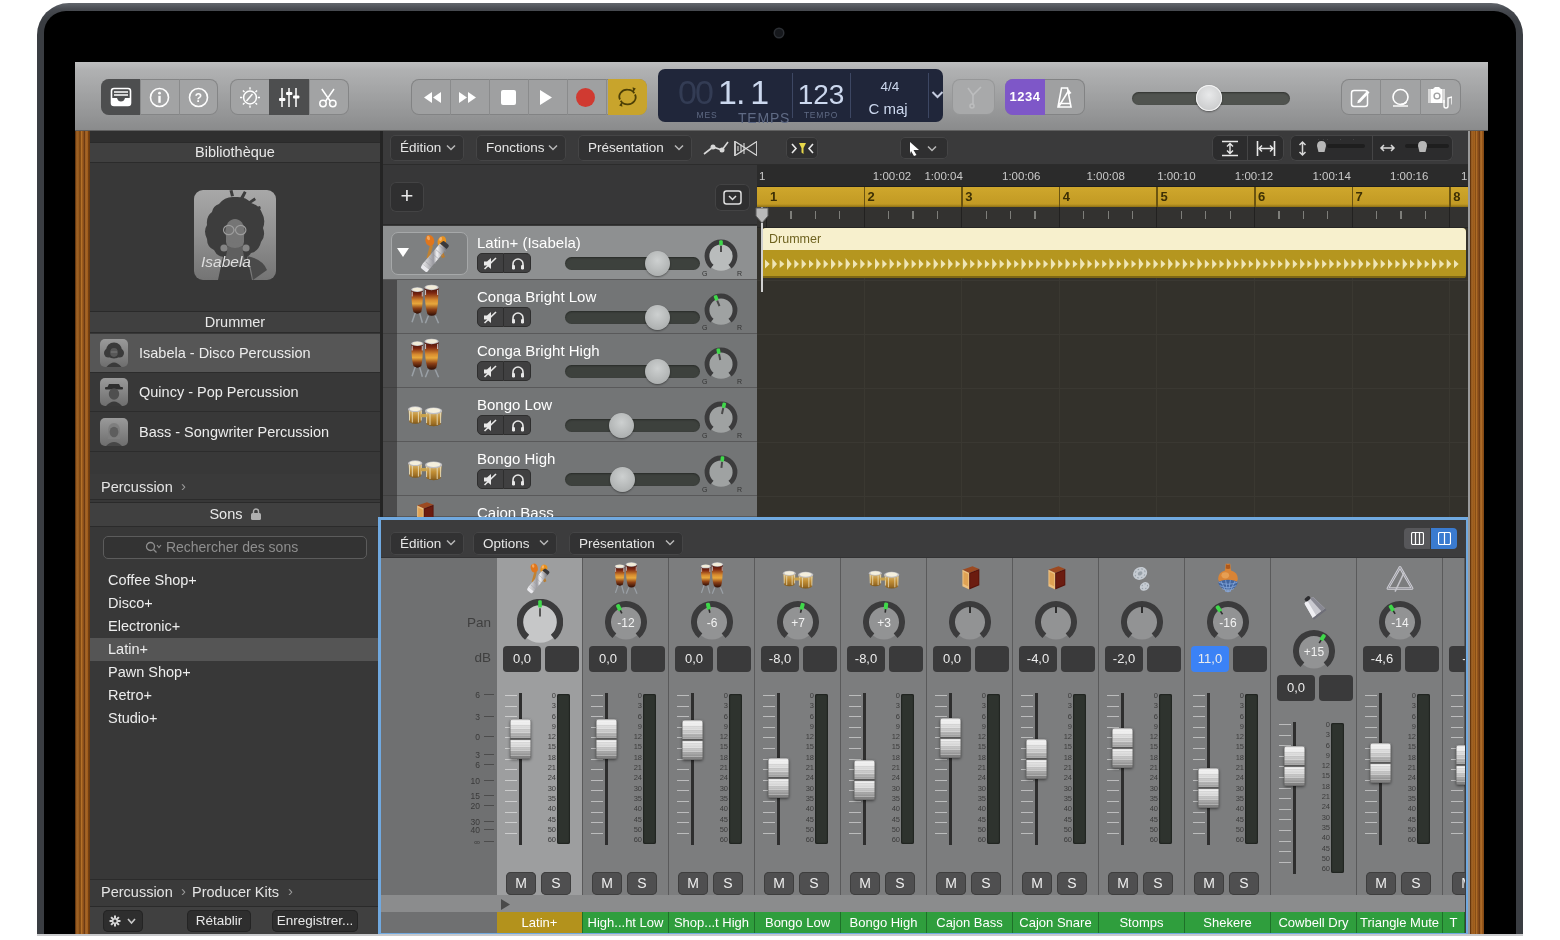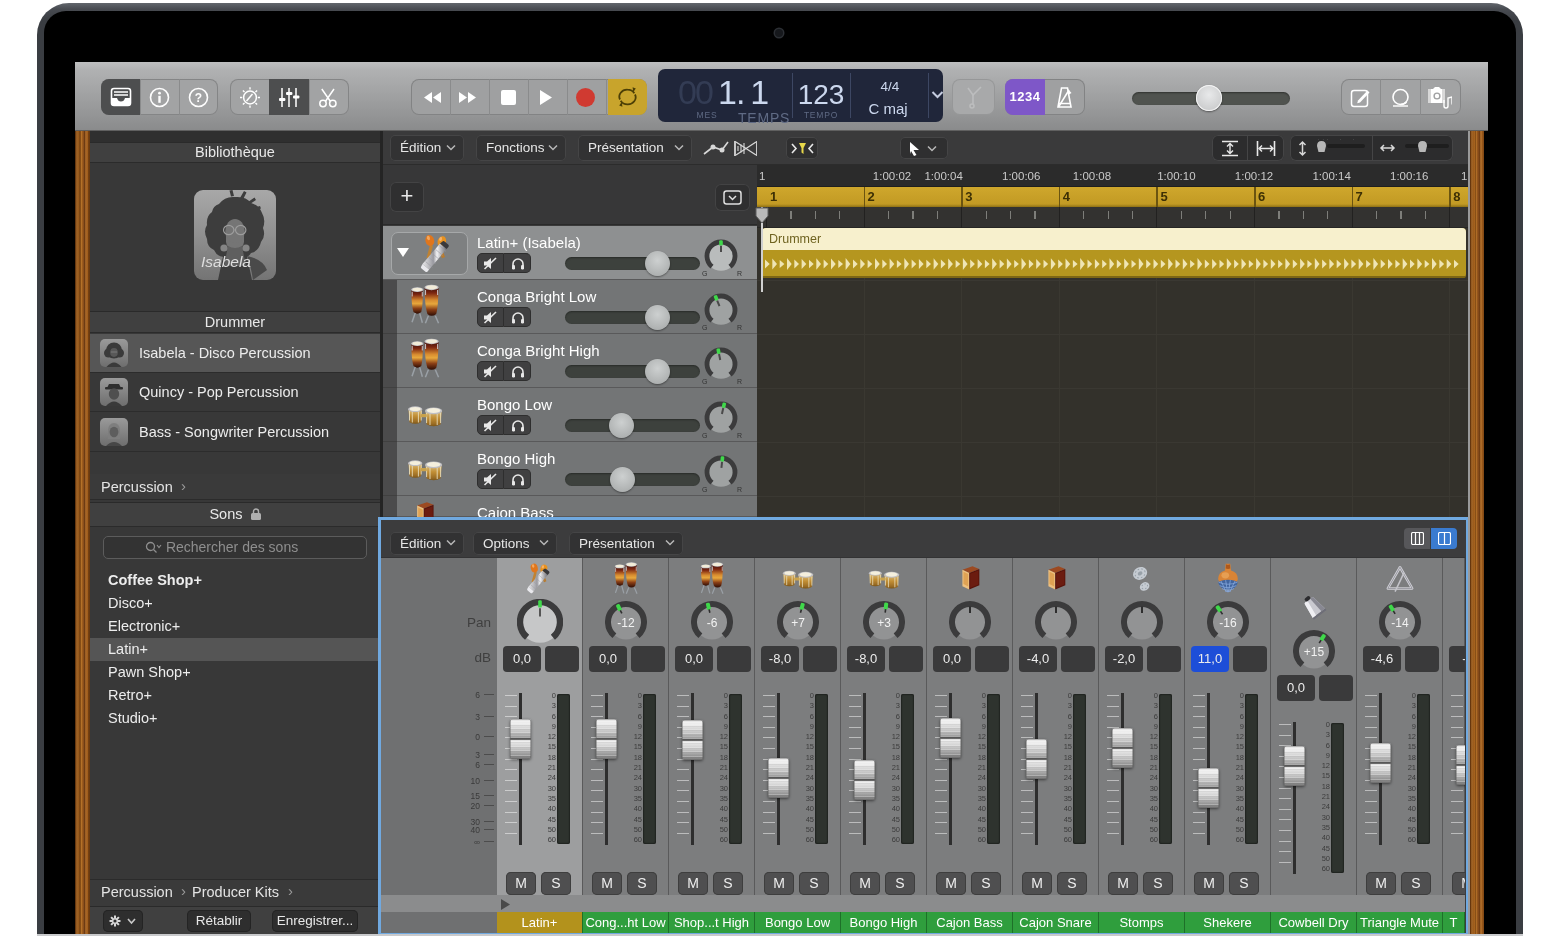--- a/index.html
+++ b/index.html
@@ -384,21 +384,21 @@
     <div style="left:15px;top:443px;width:290px;height:19px;font-size:14.5px;color:#e8e8e8;text-align:center;line-height:19px;">Sons&nbsp;&nbsp;<svg width="10" height="12" viewBox="0 0 10 12" style="display:inline;vertical-align:-1px">
         <rect y="5" width="10" height="7" rx="1.5" fill="#b0b0b0"></rect>
         <path d="M2.5 5 v-1.5 a2.5 2.5 0 0 1 5 0 V5" fill="none" stroke="#b0b0b0" stroke-width="1.4"></path>
       </svg></div>
     <div style="left:28px;top:474px;width:264px;height:23px;background:#333;border:1px solid #5c5c5c;border-radius:5px;"></div>
     <div style="left:70px;top:477px;width:210px;height:17px;font-size:14px;color:#8e8e8e;line-height:17px;"><svg width="17" height="13" viewBox="0 0 17 13" style="display:inline;vertical-align:-2px">
         <circle cx="5.5" cy="5.5" r="4" fill="none" stroke="#8e8e8e" stroke-width="1.3"></circle>
         <path d="M8.5 8.5 l3 3" stroke="#8e8e8e" stroke-width="1.3"></path>
         <path d="M12 4 l2 2.5 2 -2.5" fill="none" stroke="#8e8e8e" stroke-width="1.2"></path>
       </svg> Rechercher des sons</div>
-    <div style="left:33px;top:510px;width:260px;height:17px;font-size:14.5px;color:#ededed;line-height:17px;font-weight:bold;">Coffee Shop+</div>
+    <div style="left:33px;top:510px;width:260px;height:17px;font-size:14.5px;color:#ededed;line-height:17px;">Coffee Shop+</div>
     <div style="left:33px;top:533px;width:260px;height:17px;font-size:14.5px;color:#ededed;line-height:17px;">Disco+</div>
     <div style="left:33px;top:556px;width:260px;height:17px;font-size:14.5px;color:#ededed;line-height:17px;">Electronic+</div>
     <div style="left:15px;top:576px;width:290px;height:23px;background:#555555;"></div>
     <div style="left:33px;top:579px;width:260px;height:17px;font-size:14.5px;color:#ededed;line-height:17px;">Latin+</div>
     <div style="left:33px;top:602px;width:260px;height:17px;font-size:14.5px;color:#ededed;line-height:17px;">Pawn Shop+</div>
     <div style="left:33px;top:625px;width:260px;height:17px;font-size:14.5px;color:#ededed;line-height:17px;">Retro+</div>
     <div style="left:33px;top:648px;width:260px;height:17px;font-size:14.5px;color:#ededed;line-height:17px;">Studio+</div>
     <div style="left:15px;top:817px;width:290px;height:27px;background:#3a3a3a;border-top:1px solid #2b2b2b;"></div>
     <div style="left:26px;top:822px;width:90px;height:16px;font-size:14.5px;color:#e4e4e4;line-height:16px;">Percussion</div>
     <div style="left:106px;top:821px;width:10px;height:16px;font-size:15px;color:#9a9a9a;line-height:16px;">›</div>
@@ -726,21 +726,21 @@
     <div style="left:1330px;top:82px;width:44px;height:4px;background:#1e1e1e;border-radius:2px;"></div>
     <div style="left:1341px;top:78px;width:13px;height:14px;">
       <svg width="13" height="14">
         <path d="M2 6 q0 -5 4.5 -5 q4.5 0 4.5 5 l-1.5 6 h-6 z" fill="#b8b8b8"></path>
       </svg>
     </div>
     <div style="left:682px;top:103px;width:711px;height:22px;background:#2b2b2b;border-bottom:1px solid #1f1f1f;"></div>
     <div style="left:765.0px;top:107px;width:52px;height:14px;font-size:11.5px;color:#c9c9c9;text-align:center;line-height:14px;margin-left:26px;">1:00:02</div>
     <div style="left:842.6px;top:107px;width:52px;height:14px;font-size:11.5px;color:#c9c9c9;text-align:center;line-height:14px;">1:00:04</div>
     <div style="left:920.2px;top:107px;width:52px;height:14px;font-size:11.5px;color:#c9c9c9;text-align:center;line-height:14px;">1:00:06</div>
-    <div style="left:997.8px;top:107px;width:52px;height:14px;font-size:11.5px;color:#c9c9c9;text-align:left;line-height:14px;">1:00:08</div>
+    <div style="left:997.8px;top:107px;width:52px;height:14px;font-size:11.5px;color:#c9c9c9;text-align:right;line-height:14px;">1:00:08</div>
     <div style="left:1075.4px;top:107px;width:52px;height:14px;font-size:11.5px;color:#c9c9c9;text-align:center;line-height:14px;">1:00:10</div>
     <div style="left:1153.0px;top:107px;width:52px;height:14px;font-size:11.5px;color:#c9c9c9;text-align:center;line-height:14px;">1:00:12</div>
     <div style="left:1230.6px;top:107px;width:52px;height:14px;font-size:11.5px;color:#c9c9c9;text-align:center;line-height:14px;">1:00:14</div>
     <div style="left:1308.1999999999998px;top:107px;width:52px;height:14px;font-size:11.5px;color:#c9c9c9;text-align:center;line-height:14px;">1:00:16</div>
     <div style="left:684px;top:107px;width:20px;height:14px;font-size:11.5px;color:#c9c9c9;line-height:14px;">1</div>
     <div style="left:1386px;top:107px;width:10px;height:14px;font-size:11.5px;color:#c9c9c9;line-height:14px;">1</div>
     <div style="left:682px;top:125px;width:711px;height:20px;background:linear-gradient(180deg,#cfa72c,#c29a24 85%,#8f7114);"></div>
     <div style="left:695.0px;top:127px;width:30px;height:16px;font-size:13px;font-weight:bold;color:#3d3005;line-height:16px;">1</div>
     <div style="left:788.6px;top:125px;width:1.5px;height:20px;background:#6b5410;"></div>
     <div style="left:792.6px;top:127px;width:30px;height:16px;font-size:13px;font-weight:bold;color:#3d3005;line-height:16px;">2</div>
@@ -1183,21 +1183,21 @@
       </div>
       <div style="left:22px;top:44px;width:42px;height:42px;">
         <svg width="42" height="42">
           <circle cx="21" cy="21" r="17.5" fill="#929394"></circle>
           <path d="M9.4 34.8 A18 18 0 1 1 32.6 34.8" stroke="#3b3b3c" stroke-width="6" fill="none"></path>
           <rect x="19.0" y="1.4" width="4" height="7" rx="1.3" fill="#3fd84a" transform="rotate(-35 21 21)"></rect>
           <line x1="21" y1="8" x2="21" y2="11.5" stroke="#2e2e2e" stroke-width="1.6" transform="rotate(-35 21 21)"></line>
           <text x="21" y="25.5" text-anchor="middle" font-size="12" font-family="Liberation Sans" fill="#f2f2f2">-16</text>
         </svg>
       </div>
-      <div style="left:6px;top:89px;width:38px;height:26px;background:#1d4ed8;border-radius:4px;font-size:13px;color:#ececec;text-align:center;line-height:26px;">11,0</div>
+      <div style="left:6px;top:89px;width:38px;height:26px;background:#3b82f6;border-radius:4px;font-size:13px;color:#ececec;text-align:center;line-height:26px;">11,0</div>
       <div style="left:48px;top:89px;width:34px;height:26px;background:#3a3a3b;border-radius:4px;"></div>
       <div style="left:8px;top:138px;width:12px;height:148px;background:repeating-linear-gradient(180deg,rgba(250,250,250,.5) 0 1px,rgba(0,0,0,0) 1px 10.6px);"></div>
       <div style="left:22px;top:136px;width:2.5px;height:152px;background:#2e2e2e;"></div>
       <div style="left:45px;top:134px;width:14px;height:160px;font-size:7.5px;color:#3c3c3c;line-height:10.3px;text-align:right;">0<br>3<br>6<br>9<br>12<br>15<br>18<br>21<br>24<br>30<br>35<br>40<br>45<br>50<br>60</div>
       <div style="left:60px;top:137px;width:13px;height:150px;background:#2e332e;border-radius:2px;box-shadow:inset 0 0 2px #000;"></div>
       <div style="left:13px;top:211px;width:21px;height:40px;background:repeating-linear-gradient(180deg,rgba(255,255,255,.28) 0 1px,rgba(0,0,0,.06) 1px 2px,rgba(0,0,0,0) 2px 4.5px),linear-gradient(180deg,#fbfbfb 0,#dedede 18%,#b2b2b2 42%,#787878 48%,#2e2e2e 50%,#ededed 54%,#d0d0d0 70%,#9a9a9a 88%,#787878 100%);border-radius:2.5px;box-shadow:0 1px 3px rgba(0,0,0,.5),inset 0 0 0 0.5px #666;"></div>
       <div style="left:9px;top:315px;width:30px;height:23px;background:#4f4f50;border-radius:5px;font-size:14px;color:#eee;text-align:center;line-height:23px;box-shadow:inset 0 0 0 1px #3e3e3e;">M</div>
       <div style="left:44px;top:315px;width:30px;height:23px;background:#4f4f50;border-radius:5px;font-size:14px;color:#eee;text-align:center;line-height:23px;box-shadow:inset 0 0 0 1px #3e3e3e;">S</div>
     </div>
     <div style="left:1196px;top:495px;width:86px;height:376px;background:#7c7d7e;border-right:1px solid #5a5a5b;overflow:hidden;"></div>
@@ -1260,21 +1260,21 @@
       <div style="left:9px;top:315px;width:30px;height:23px;background:#4f4f50;border-radius:5px;font-size:14px;color:#eee;text-align:center;line-height:23px;box-shadow:inset 0 0 0 1px #3e3e3e;">M</div>
     </div>
     <div style="left:306px;top:495px;width:1084px;height:1px;background:#333334;"></div>
     <div style="left:306px;top:833px;width:1084px;height:17px;background:#8b8c8d;"></div>
     <div style="left:425px;top:837px;width:11px;height:11px;">
       <svg width="11" height="11">
         <path d="M1 0 L10 5.5 L1 11 z" fill="#4a4a4a"></path>
       </svg>
     </div>
     <div style="left:422px;top:850px;width:86px;height:21px;background:#b3921c;border-right:1px solid #1e7029;font-size:13px;color:#fff;text-align:center;line-height:21px;overflow:hidden;">Latin+</div>
-    <div style="left:508px;top:850px;width:86px;height:21px;background:#2f9e3d;border-right:1px solid #1e7029;font-size:13px;color:#fff;text-align:center;line-height:21px;overflow:hidden;">Cong...ht Low</div>
+    <div style="left:508px;top:850px;width:86px;height:21px;background:#2f9e3d;border-right:1px solid #1e7029;font-size:13px;color:#fff;text-align:center;line-height:21px;overflow:hidden;">High...ht Low</div>
     <div style="left:594px;top:850px;width:86px;height:21px;background:#2f9e3d;border-right:1px solid #1e7029;font-size:13px;color:#fff;text-align:center;line-height:21px;overflow:hidden;">Shop...t High</div>
     <div style="left:680px;top:850px;width:86px;height:21px;background:#2f9e3d;border-right:1px solid #1e7029;font-size:13px;color:#fff;text-align:center;line-height:21px;overflow:hidden;">Bongo Low</div>
     <div style="left:766px;top:850px;width:86px;height:21px;background:#2f9e3d;border-right:1px solid #1e7029;font-size:13px;color:#fff;text-align:center;line-height:21px;overflow:hidden;">Bongo High</div>
     <div style="left:852px;top:850px;width:86px;height:21px;background:#2f9e3d;border-right:1px solid #1e7029;font-size:13px;color:#fff;text-align:center;line-height:21px;overflow:hidden;">Cajon Bass</div>
     <div style="left:938px;top:850px;width:86px;height:21px;background:#2f9e3d;border-right:1px solid #1e7029;font-size:13px;color:#fff;text-align:center;line-height:21px;overflow:hidden;">Cajon Snare</div>
     <div style="left:1024px;top:850px;width:86px;height:21px;background:#2f9e3d;border-right:1px solid #1e7029;font-size:13px;color:#fff;text-align:center;line-height:21px;overflow:hidden;">Stomps</div>
     <div style="left:1110px;top:850px;width:86px;height:21px;background:#2f9e3d;border-right:1px solid #1e7029;font-size:13px;color:#fff;text-align:center;line-height:21px;overflow:hidden;">Shekere</div>
     <div style="left:1196px;top:850px;width:86px;height:21px;background:#2f9e3d;border-right:1px solid #1e7029;font-size:13px;color:#fff;text-align:center;line-height:21px;overflow:hidden;">Cowbell Dry</div>
     <div style="left:1282px;top:850px;width:86px;height:21px;background:#2f9e3d;border-right:1px solid #1e7029;font-size:13px;color:#fff;text-align:center;line-height:21px;overflow:hidden;">Triangle Mute</div>
     <div style="left:1368px;top:850px;width:22px;height:21px;background:#2f9e3d;border-right:1px solid #1e7029;font-size:13px;color:#fff;text-align:center;line-height:21px;overflow:hidden;">T</div>

